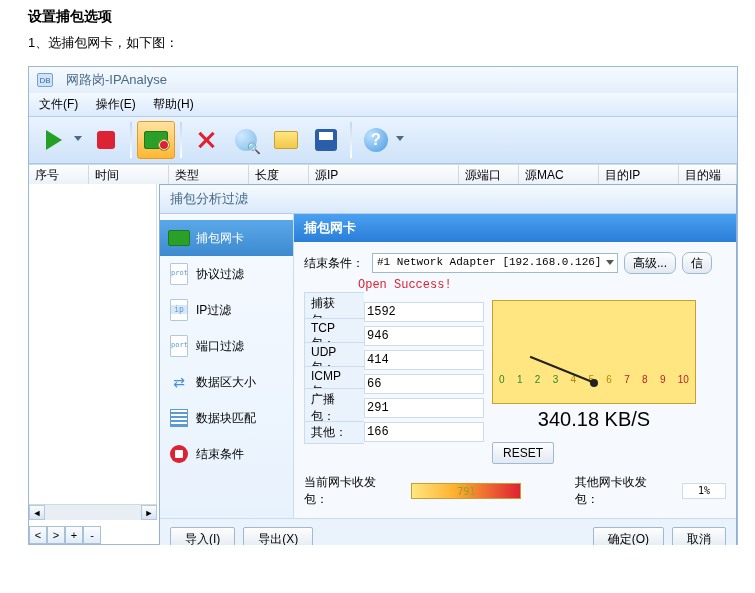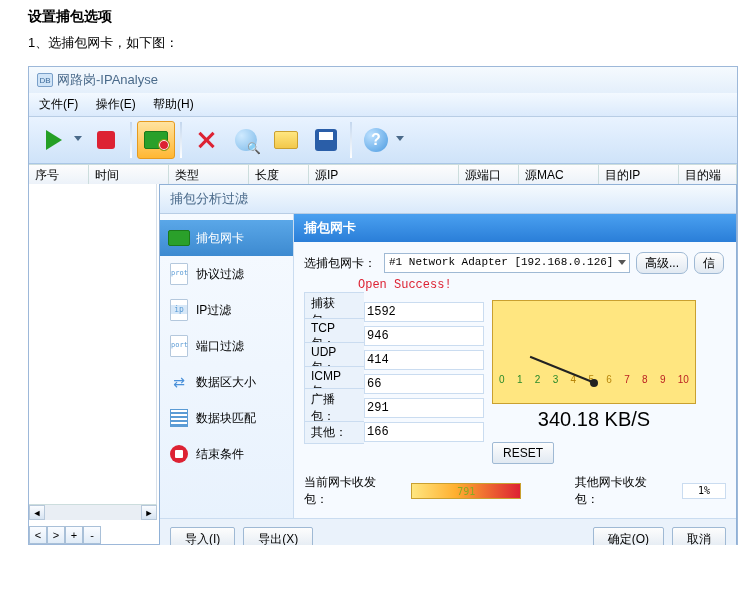--- a/index.html
+++ b/index.html
@@ -2,21 +2,21 @@
 <html><head>
 <meta charset="utf-8">
 <style>
 * { box-sizing: border-box; margin: 0; padding: 0; }
 body { font-family: "Microsoft YaHei", SimSun, Arial, sans-serif; font-size: 12px; background: #fff; }
 
 .doc-heading { font-weight: bold; font-size: 14px; padding: 8px 28px 4px; }
 .doc-text { padding: 4px 28px 14px; font-size: 13px; }
 
 .app-window { margin-left: 28px; width: 710px; border: 1px solid #9db8d9; background: #e8f0fa; }
-.titlebar { background: linear-gradient(#f5fafe,#e4effb); padding: 4px 8px; color: #4a6a8a; font-size: 13px; display: flex; align-items: center; gap: 4px; }
+.titlebar { background: linear-gradient(#f5fafe,#e4effb); padding: 4px 8px; color: #4a6a8a; font-size: 13px; display: flex; align-items: center; gap: 13px; }
 .titlebar .app-icon { width: 16px; height: 14px; border: 1px solid #7aa0c9; background: #d0e4f7; font-size: 8px; color: #3c6a9a; display: flex; align-items: center; justify-content: center; border-radius: 2px; }
 
 .menubar { background: linear-gradient(#f3f9ff,#dbeafc); padding: 3px 10px; border-bottom: 1px solid #b8cde5; }
 .menubar span { margin-right: 14px; cursor: default; }
 
 .toolbar { background: linear-gradient(#e9f3ff,#cfe3f9); padding: 4px 6px; border-bottom: 1px solid #a9c6e6; display: flex; align-items: center; gap: 2px; }
 .tbtn { width: 38px; height: 38px; display: flex; align-items: center; justify-content: center; border: 1px solid transparent; border-radius: 3px; position: relative; }
 .tbtn.orange { background: linear-gradient(#ffe3a0,#ffb733); border-color: #e69a1f; }
 .tbtn .drop { position: absolute; right: -10px; top: 14px; width: 0; height: 0; border-left: 4px solid transparent; border-right: 4px solid transparent; border-top: 5px solid #4a6a8a; }
 .sep { width: 2px; height: 36px; background: linear-gradient(#c4d7ee,#fff); margin: 0 3px; }
@@ -226,21 +226,21 @@
                 <div class="ico-stop2"></div>
               </div>
             <span>结束条件</span>
           </div>
         </div>
 
         <div class="panel">
           <div class="panel-header">捕包网卡</div>
           <div class="panel-body">
             <div class="row select-row">
-              <label>选捕包网卡：</label>
+              <label>结束条件：</label>
               <div class="dropdown">#1 Network Adapter [192.168.0.126]</div>
               <button class="btn">高级...</button>
               <button class="btn">信</button>
             </div>
             <div class="open-success">Open Success!</div>
 
             <div class="stats-area">
               <div class="stats-table">
                 <div class="stat-row">
                     <div class="stat-label">捕获包：</div>

